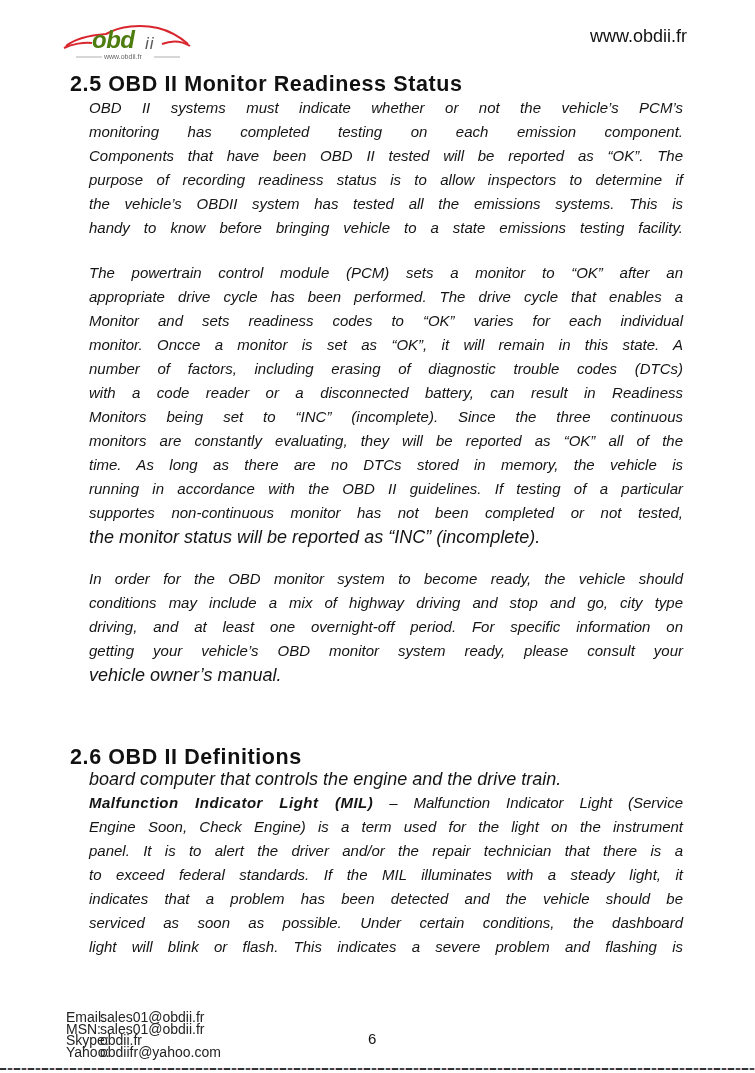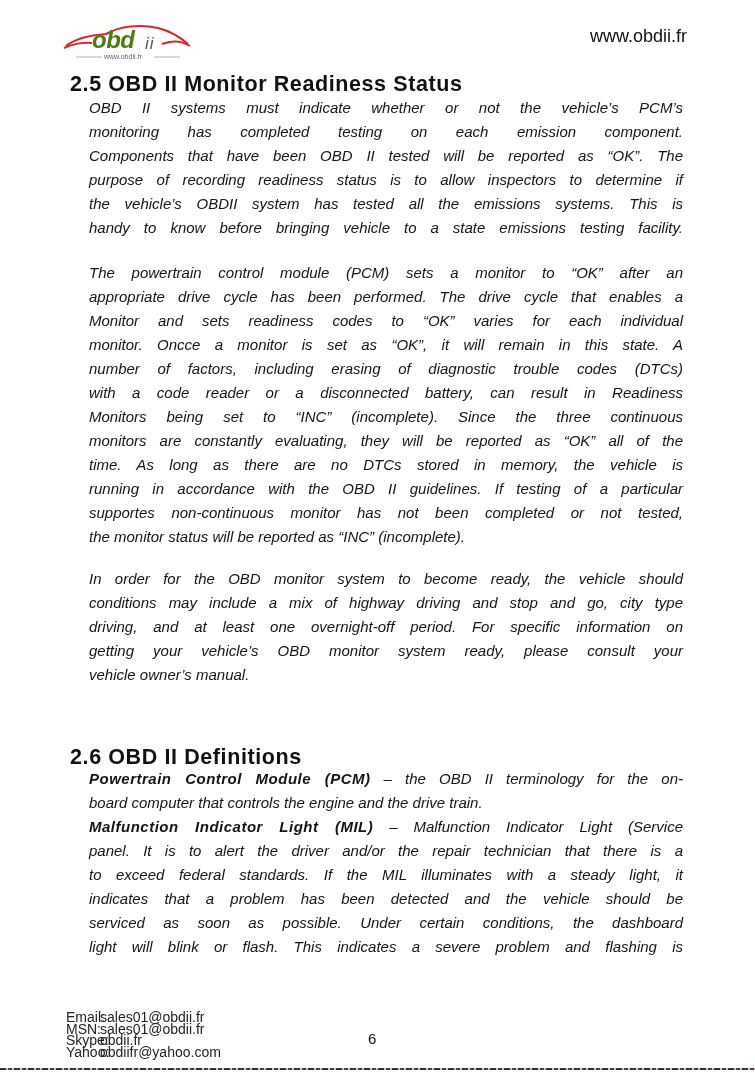--- a/index.html
+++ b/index.html
@@ -23,21 +23,21 @@
   }
   .h25 { left: 62px; top: 64px; }
   .h26 { left: 62px; top: 737px; }
 
   .para { position: absolute; left: 89px; width: 594px; margin: 0; font-style: italic; }
   .line {
     display: block; height: 24px; line-height: 24px; font-size: 15px; white-space: nowrap;
     text-align: justify; text-align-last: justify; color: #141414;
   }
   .line.last { text-align-last: left; }
-  .line.sm { font-size: 15px; }
+  .line.sm { font-size: 18px; }
   .p1 { top: 96px; }
   .p2 { top: 261px; }
   .p3 { top: 567px; }
   .p4 { top: 767px; }
   b.term { font-weight: bold; letter-spacing: 0.5px; }
 
   .footer-contact { position: absolute; left: 66px; top: 1012px; font-size: 14px; line-height: 11.5px; color: #222; }
   .footer-contact .row span.k { display: inline-block; width: 34px; }
   .page-num { position: absolute; left: 368px; top: 1030px; font-size: 15px; color: #111; }
   .dash-line {
@@ -92,23 +92,23 @@
   <span class="line">In order for the OBD monitor system to become ready, the vehicle should</span>
   <span class="line">conditions may include a mix of highway driving and stop and go, city type</span>
   <span class="line">driving, and at least one overnight-off period. For specific information on</span>
   <span class="line">getting your vehicle’s OBD monitor system ready, please consult your</span>
   <span class="line last sm">vehicle owner’s manual.</span>
 </div>
 
 <h2 class="h26">2.6 OBD II Definitions</h2>
 
 <div class="para p4">
-  <span class="line"><b class="term">Powertrain Control Module (PCM)</b><span> – the OBD II terminology for the on-</span></span>
   <span class="line last sm">board computer that controls the engine and the drive train.</span>
   <span class="line"><b class="term">Malfunction Indicator Light (MIL)</b><span> – Malfunction Indicator Light (Service</span></span>
+  <span class="line">Engine Soon, Check Engine) is a term used for the light on the instrument</span>
   <span class="line">panel. It is to alert the driver and/or the repair technician that there is a</span>
   <span class="line">to exceed federal standards. If the MIL illuminates with a steady light, it</span>
   <span class="line">indicates that a problem has been detected and the vehicle should be</span>
   <span class="line">serviced as soon as possible. Under certain conditions, the dashboard</span>
   <span class="line">light will blink or flash. This indicates a severe problem and flashing is</span>
 </div>
 
 <div class="footer-contact">
   <div class="row"><span class="k">Email:</span><span>sales01@obdii.fr</span></div>
   <div class="row"><span class="k">MSN:</span><span>sales01@obdii.fr</span></div>

